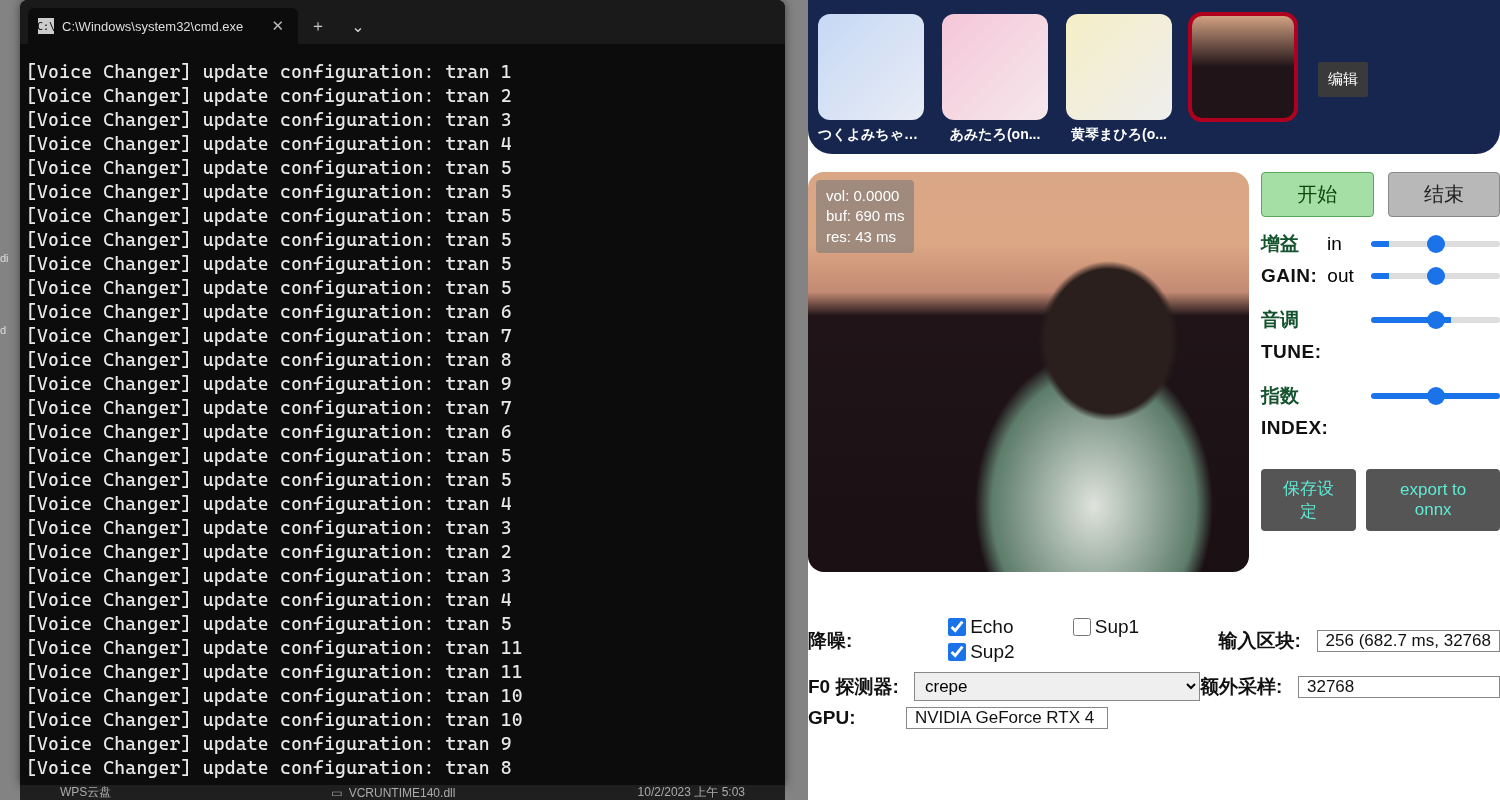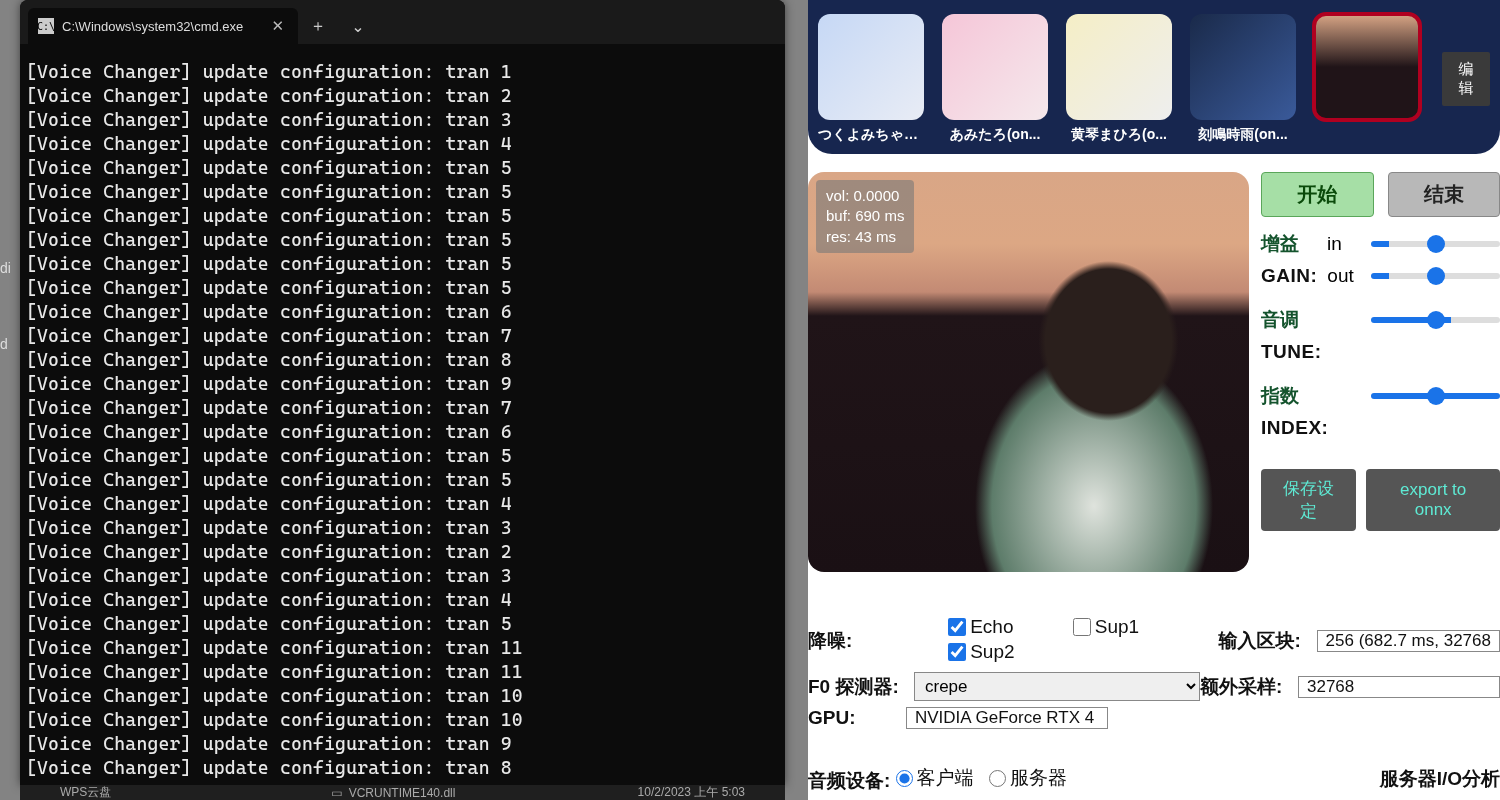--- a/index.html
+++ b/index.html
@@ -34,21 +34,21 @@
   .titlebar .plus, .titlebar .chev {
     color:#ccc; width:40px; height:36px; display:flex;
     align-items:center; justify-content:center; font-size:16px;
   }
   .term-body {
     padding: 16px 6px; font-family: "Cascadia Mono","Consolas",monospace;
     font-size: 18.5px; line-height: 24px; color:#e8e8e8;
     white-space: pre; letter-spacing: 0.2px;
   }
   .left-stub {
-    position:absolute; left:0; top:200px; color:#ddd; font-size:14px; writing-mode:horizontal-tb;
+    position:absolute; left:0; top:192px; color:#ddd; font-size:11px; writing-mode:horizontal-tb;
   }
   .left-stub div{ margin:60px 0; }
 
   
   .right {
     position:absolute; left:808px; top:0; width:692px; height:800px;
     background:#fff;
   }
   .voice-strip {
     background:#17264f; border-radius:0 0 24px 24px; padding:14px 10px 10px;
@@ -84,21 +84,21 @@
   }
   .hud {
     position:absolute; left:8px; top:8px; background:rgba(120,120,120,0.6);
     color:#fff; font-size:15px; padding:6px 10px; border-radius:4px;
     line-height:1.35;
   }
 
   .controls { flex:1; padding-right:6px; }
   .btn-row { display:flex; gap:14px; margin-bottom:14px; }
   .btn {
-    flex:1; text-align:center; padding:8px 0; font-size:20px; font-weight:700;
+    flex:1; text-align:center; padding:8px 0; font-size:20px; font-weight:400;
     border-radius:4px; border:1px solid #888;
   }
   .btn.start { background:#a6dfa6; color:#0a4a0a; border-color:#5aa65a;}
   .btn.end   { background:#b8b8b8; color:#222; }
 
   .crow { display:flex; align-items:center; margin:8px 0 0; gap:10px;}
   .clabel { font-size:19px; font-weight:700; color:#14532d; width:56px;}
   .csub   { font-size:19px; color:#000000; width:34px;}
   .clabel2{ font-size:19px; font-weight:700; letter-spacing:0.5px; color:#111;}
   input[type=range]{
@@ -207,24 +207,20 @@
       <span class="voice-thumb th1"></span>
       <div class="vlabel">つくよみちゃん...</div>
     </div>
     <div class="voice-card">
       <span class="voice-thumb th2"></span>
       <div class="vlabel">あみたろ(on...</div>
     </div>
     <div class="voice-card">
       <span class="voice-thumb th3"></span>
       <div class="vlabel">黄琴まひろ(o...</div>
-    </div>
-    <div class="voice-card">
-      <span class="voice-thumb th4"></span>
-      <div class="vlabel">刻鳴時雨(on...</div>
     </div>
     <div class="voice-card selected">
       <span class="voice-thumb th5"></span>
       <div class="vlabel"></div>
     </div>
     <button class="edit-btn">编辑</button>
   </div>
 
   <div class="main-row">
     <div class="portrait">
@@ -318,36 +314,20 @@
       </div>
     </div>
 
     <div class="prow thresh-row">
       <div class="pright">
         <span class="rlab">GPU:</span>
         <span class="rval">NVIDIA GeForce RTX 4</span>
       </div>
     </div>
 
-    <div class="bottom-head">
-      <div>
-        <span class="bh-lab">音频设备:</span>
-        <span class="radio-g">
-          <label>
-              <input type="radio" name="ad" checked="" style="">
-              <span>客户端</span>
-            </label>
-          <label>
-              <input type="radio" name="ad" style="">
-              <span>服务器</span>
-            </label>
-        </span>
-      </div>
-      <span class="bh-lab" style="margin-left:auto">服务器I/O分析</span>
-    </div>
   </div>
 </div>
 
 <div class="taskbar">
   <span>WPS云盘</span>
   <span class="tfile">
     <span>▭</span>
     <span>VCRUNTIME140.dll</span>
   </span>
   <span class="ttime">10/2/2023  上午 5:03</span>

